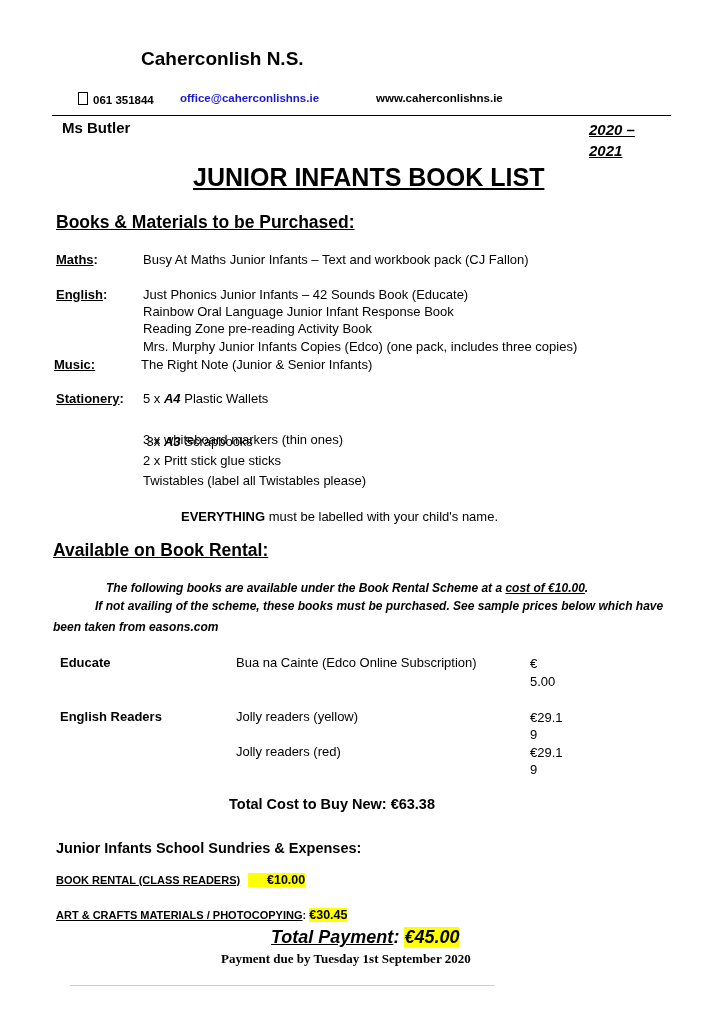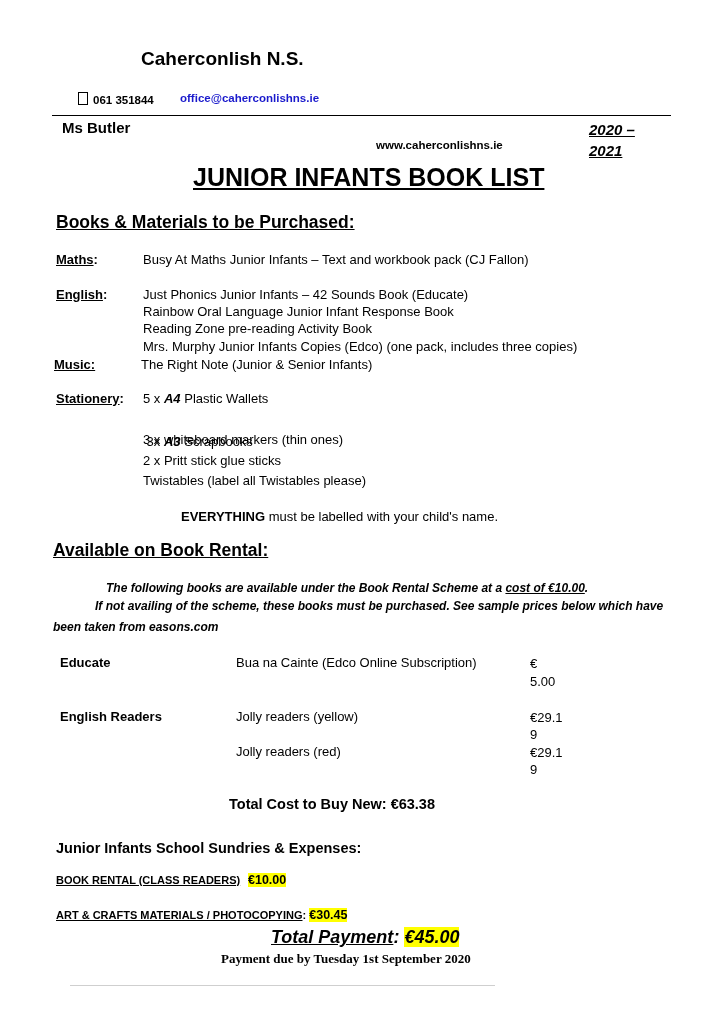--- a/index.html
+++ b/index.html
@@ -27,21 +27,21 @@
   .phone-icon { display: inline-block; width: 8px; height: 11px; border: 1px solid #000; vertical-align: -1px; margin-right: 5px; }
 </style>
 </head>
 <body>
 
 <div class="abs school">Caherconlish N.S.</div>
 <div class="abs contact" style="left:78px;">
   <span class="phone-icon"></span><span>061 351844</span>
 </div>
 <div class="abs contact email" style="left:180px;">office@caherconlishns.ie</div>
-<div class="abs contact" style="left:376px;margin-top:47px;">www.caherconlishns.ie</div>
+<div class="abs contact" style="left:376px;">www.caherconlishns.ie</div>
 <div class="hr-top"></div>
 <div class="abs teacher">Ms Butler</div>
 <div class="abs year">
   <div>2020 –</div>
   <div>2021</div>
 </div>
 
 <div class="abs title">JUNIOR INFANTS BOOK LIST</div>
 
 <div class="abs h2" style="left:56px; top:212px;">Books &amp; Materials to be Purchased:</div>
@@ -89,19 +89,19 @@
 <div class="abs text" style="left:236px; top:744px;">Jolly readers (red)</div>
 <div class="abs text" style="left:530px; top:744px; line-height:17px;">
     <div>€29.1</div>
     <div>9</div>
   </div>
 
 <div class="abs b" style="left:229px; top:796px; font-size:14.5px;">Total Cost to Buy New: €63.38</div>
 
 <div class="abs b" style="left:56px; top:840px; font-size:14.5px;">Junior Infants School Sundries &amp; Expenses:</div>
 <div class="abs b" style="left:56px; top:874px; font-size:11px;"><span class="u">BOOK RENTAL (CLASS READERS)</span></div>
-<div class="abs b hl" style="left:248px; top:873px; font-size:12.5px;">€10.00</div>
+<div class="abs b hl" style="left:248px; top:873px; font-size:12.5px;padding-left:19px;">€10.00</div>
 <div class="abs b" style="left:56px; top:908px; font-size:11px;"><span class="u">ART &amp; CRAFTS MATERIALS / PHOTOCOPYING</span><span>: </span><span class="hl" style="font-size:12.5px;">€30.45</span></div>
 
 <div class="abs b i" style="left:271px; top:927px; font-size:18px;"><span class="u">Total Payment</span><span>: </span><span class="hl">€45.00</span></div>
 <div class="abs b serif" style="left:221px; top:951px; font-size:13px;">Payment due by Tuesday 1st September 2020</div>
 
 <div class="foot-line"></div>
 
 </body></html>

